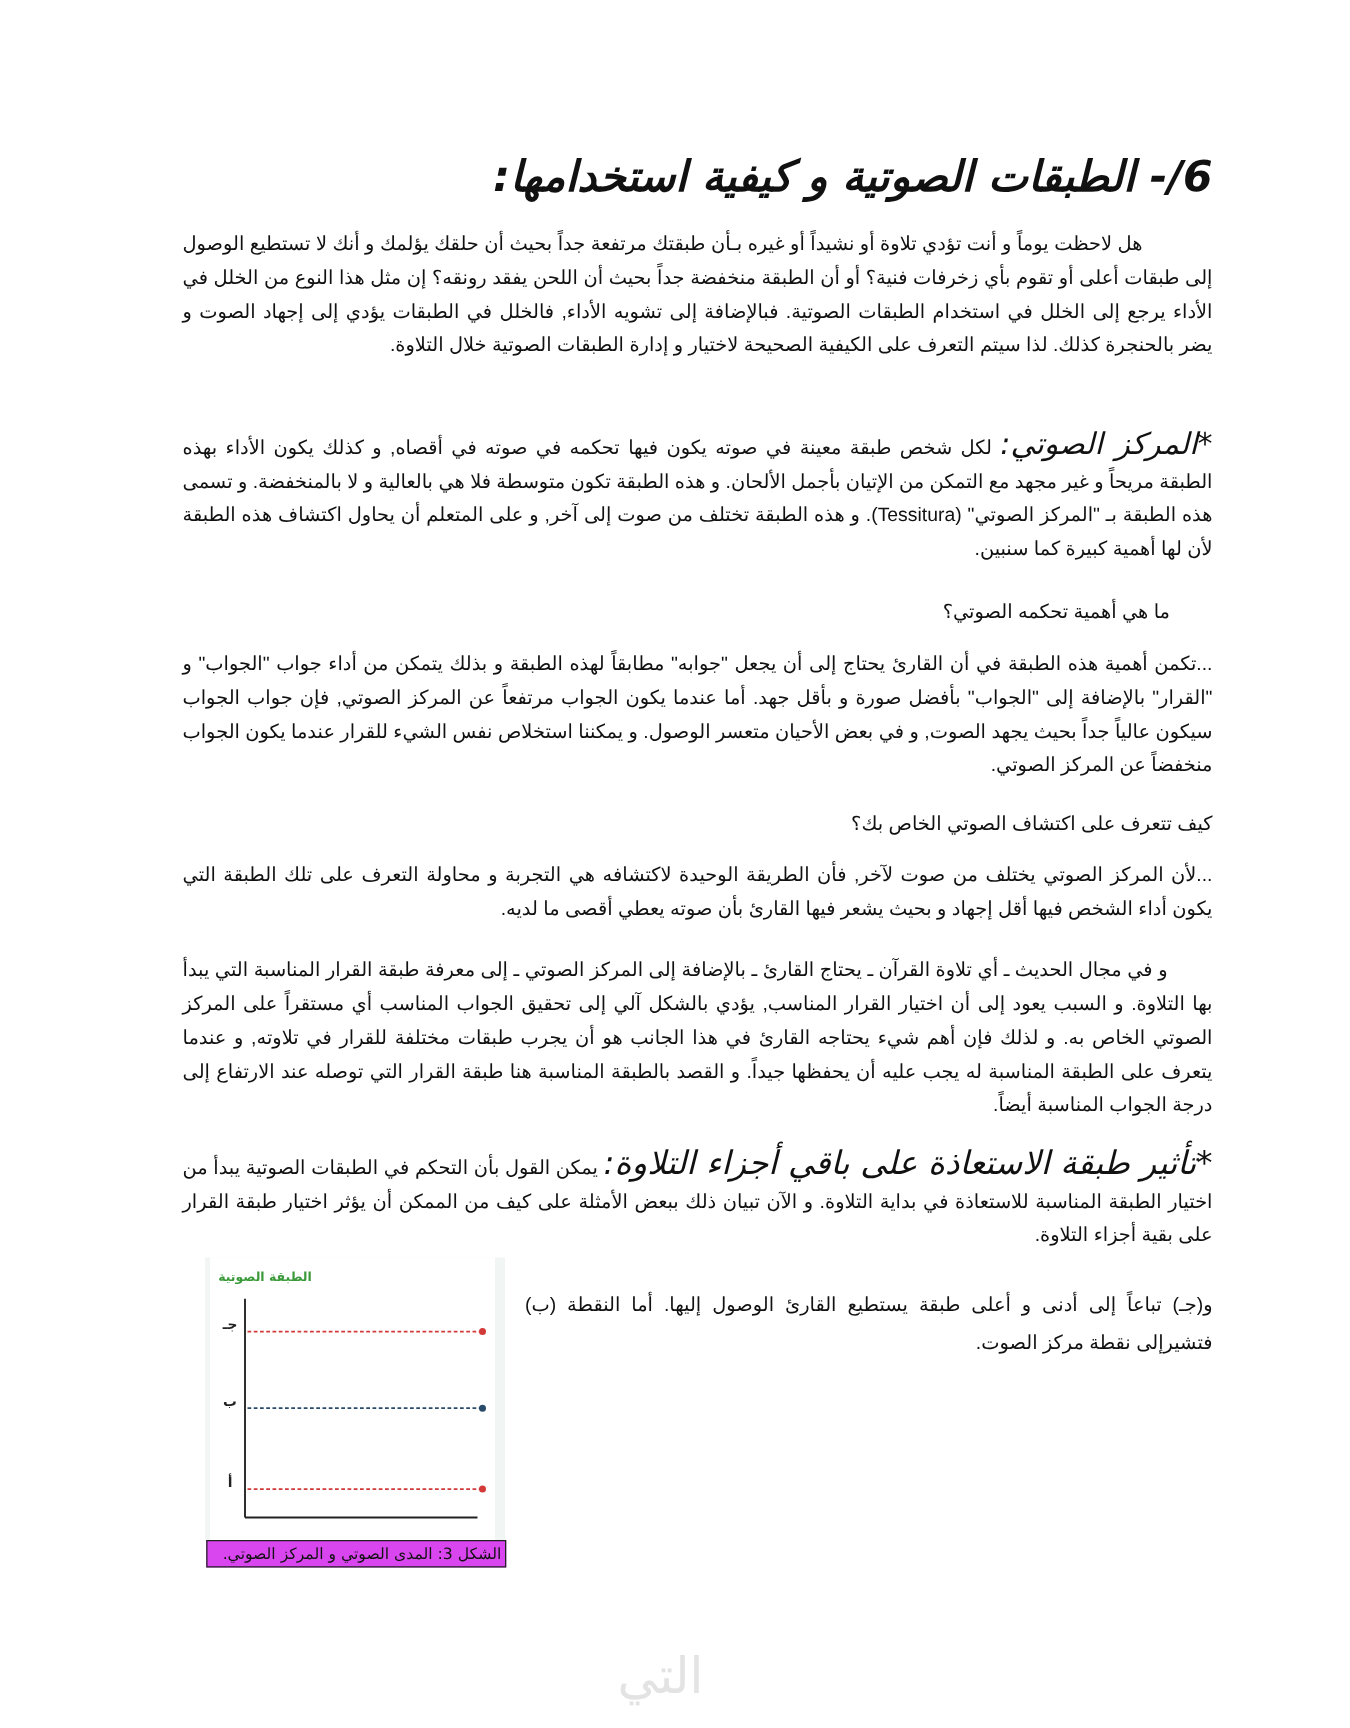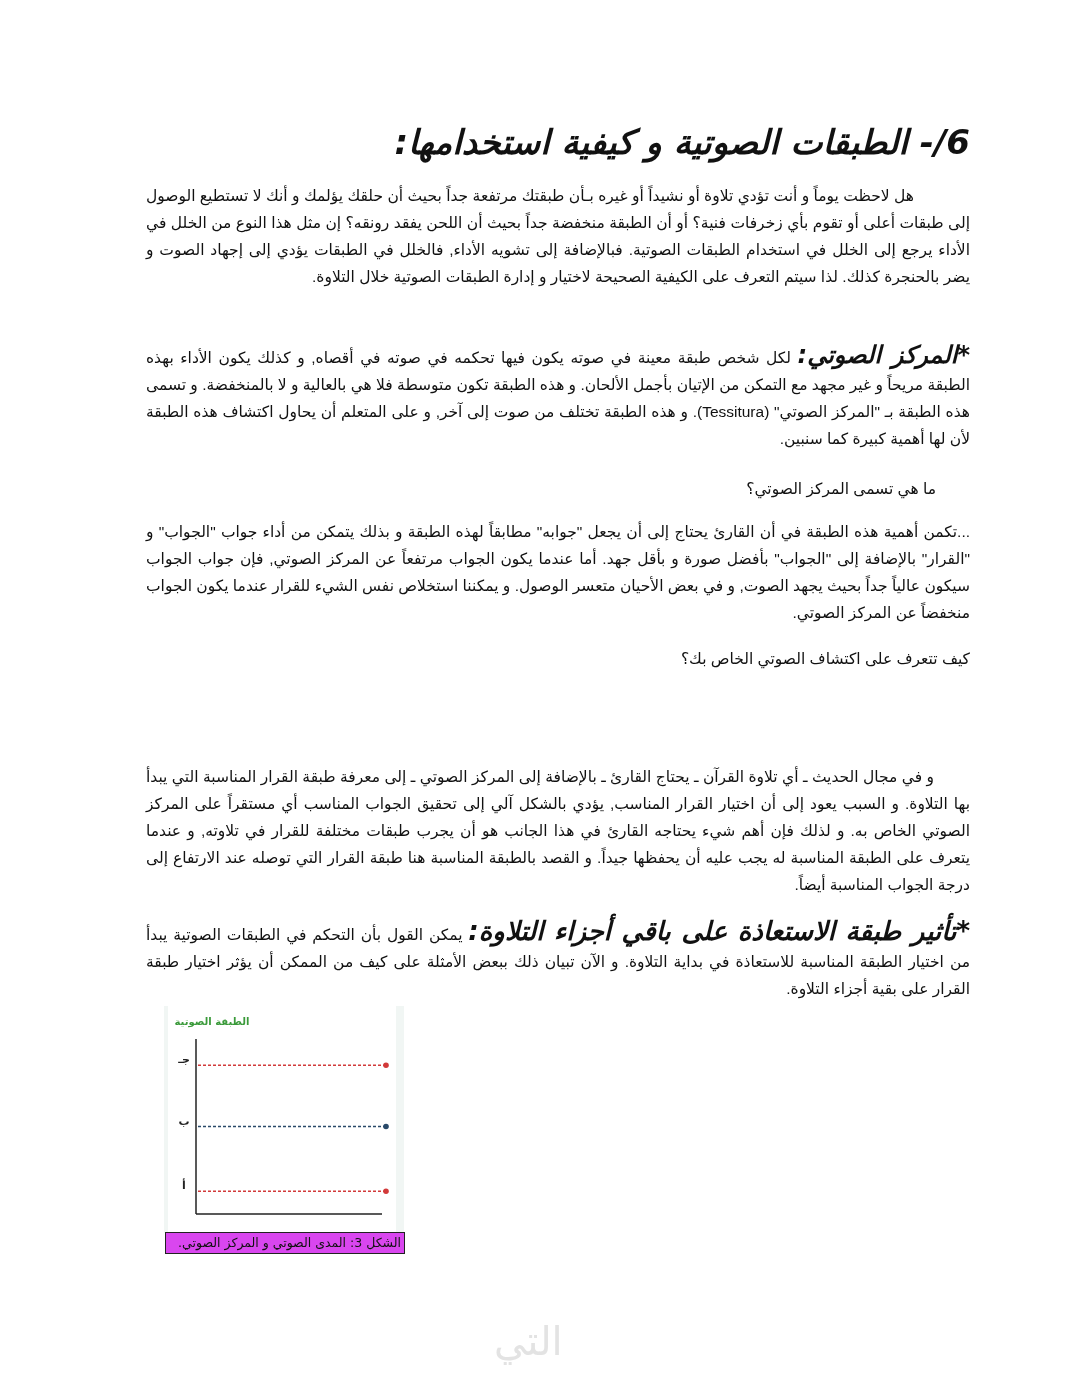--- a/index.html
+++ b/index.html
@@ -5,21 +5,21 @@
   html, body { margin: 0; padding: 0; background: #ffffff; }
   body { width: 1080px; height: 1382px; position: relative; overflow: hidden;
          font-family: "Liberation Sans", "DejaVu Sans", sans-serif; color: #111; }
   .page { position: absolute; left: 16px; top: 0; width: 1080px; height: 1186px; }
   .title { position: absolute; right: 126px; top: 112px; width: 700px;
            font-family: "DejaVu Sans", sans-serif; font-weight: bold; font-style: italic;
            font-size: 34px; line-height: 60px; direction: rtl; text-align: right; color: #111; }
   .para { position: absolute; left: 130px; width: 824px; font-size: 15.5px; line-height: 27px;
           direction: rtl; text-align: justify; text-align-last: right; }
   .p-intro { top: 182px; text-indent: 56px; }
-  .heading-inline { font-family: "DejaVu Sans", sans-serif; font-weight: bold; font-style: italic;
+  .heading-inline { font-family: "DejaVu Sans", sans-serif; font-weight: normal; font-style: italic;
                     font-size: 24px; }
   .p-center { top: 342px; }
   .q1 { position: absolute; right: 160px; top: 480px; font-size: 15.5px; direction: rtl; }
   .p-imp { top: 518px; }
   .q2 { position: absolute; right: 126px; top: 650px; font-size: 15.5px; direction: rtl; }
   .p-how { top: 687px; }
   .p-modern { top: 763px; text-indent: 36px; }
   .p-effect { top: 918px; }
   .p-effect .heading-inline { font-size: 26px; }
   .p-suppose { position: absolute; left: 404px; width: 550px; top: 1030px; font-size: 15.5px;
@@ -40,34 +40,36 @@
 <div class="page">
 
   <div class="title">6/- الطبقات الصوتية و كيفية استخدامها:</div>
 
   <p class="para p-intro" style="margin:0">هل لاحظت يوماً و أنت تؤدي تلاوة أو نشيداً أو غيره بـأن طبقتك مرتفعة جداً بحيث أن حلقك يؤلمك و أنك لا تستطيع الوصول إلى طبقات أعلى أو تقوم بأي زخرفات فنية؟ أو أن الطبقة منخفضة جداً بحيث أن اللحن يفقد رونقه؟ إن مثل هذا النوع من الخلل في الأداء يرجع إلى الخلل في استخدام الطبقات الصوتية. فبالإضافة إلى تشويه الأداء, فالخلل في الطبقات يؤدي إلى إجهاد الصوت و يضر بالحنجرة كذلك. لذا سيتم التعرف على الكيفية الصحيحة لاختيار و إدارة الطبقات الصوتية خلال التلاوة.</p>
 
   <p class="para p-center" style="margin:0">
     <span class="heading-inline">*المركز الصوتي:</span><span> لكل شخص طبقة معينة في صوته يكون فيها تحكمه في صوته في أقصاه, و كذلك يكون الأداء بهذه الطبقة مريحاً و غير مجهد مع التمكن من الإتيان بأجمل الألحان. و هذه الطبقة تكون متوسطة فلا هي بالعالية و لا بالمنخفضة. و تسمى هذه الطبقة بـ "المركز الصوتي" (Tessitura). و هذه الطبقة تختلف من صوت إلى آخر, و على المتعلم أن يحاول اكتشاف هذه الطبقة لأن لها أهمية كبيرة كما سنبين.</span>
   </p>
 
-  <div class="q1">ما هي تسمى المركز الصوتي؟</div>
+  <div class="q1">ما هي أهمية تحكمه الصوتي؟</div>
 
   <p class="para p-imp" style="margin:0">...تكمن أهمية هذه الطبقة في أن القارئ يحتاج إلى أن يجعل "جوابه" مطابقاً لهذه الطبقة و بذلك يتمكن من أداء جواب "الجواب" و "القرار" بالإضافة إلى "الجواب" بأفضل صورة و بأقل جهد. أما عندما يكون الجواب مرتفعاً عن المركز الصوتي, فإن جواب الجواب سيكون عالياً جداً بحيث يجهد الصوت, و في بعض الأحيان متعسر الوصول. و يمكننا استخلاص نفس الشيء للقرار عندما يكون الجواب منخفضاً عن المركز الصوتي.</p>
 
   <div class="q2">كيف تتعرف على اكتشاف الصوتي الخاص بك؟</div>
 
+  <p class="para p-how" style="margin:0">...لأن المركز الصوتي يختلف من صوت لآخر, فأن الطريقة الوحيدة لاكتشافه هي التجربة و محاولة التعرف على تلك الطبقة التي يكون أداء الشخص فيها أقل إجهاد و بحيث يشعر فيها القارئ بأن صوته يعطي أقصى ما لديه.</p>
 
   <p class="para p-modern" style="margin:0">و في مجال الحديث ـ أي تلاوة القرآن ـ يحتاج القارئ ـ بالإضافة إلى المركز الصوتي ـ إلى معرفة طبقة القرار المناسبة التي يبدأ بها التلاوة. و السبب يعود إلى أن اختيار القرار المناسب, يؤدي بالشكل آلي إلى تحقيق الجواب المناسب أي مستقراً على المركز الصوتي الخاص به. و لذلك فإن أهم شيء يحتاجه القارئ في هذا الجانب هو أن يجرب طبقات مختلفة للقرار في تلاوته, و عندما يتعرف على الطبقة المناسبة له يجب عليه أن يحفظها جيداً. و القصد بالطبقة المناسبة هنا طبقة القرار التي توصله عند الارتفاع إلى درجة الجواب المناسبة أيضاً.</p>
 
   <p class="para p-effect" style="margin:0">
     <span class="heading-inline">*تأثير طبقة الاستعاذة على باقي أجزاء التلاوة:</span><span> يمكن القول بأن التحكم في الطبقات الصوتية يبدأ من اختيار الطبقة المناسبة للاستعاذة في بداية التلاوة. و الآن تبيان ذلك  ببعض الأمثلة على كيف من الممكن أن يؤثر اختيار طبقة القرار على بقية أجزاء التلاوة.</span>
   </p>
 
   <div class="p-suppose">
+    <span>و(جـ) تباعاً إلى أدنى و أعلى طبقة يستطيع القارئ الوصول إليها. أما النقطة (ب) فتشيرإلى نقطة مركز الصوت.</span>
   </div>
 
   <div class="figure">
     <div class="fig-bg"></div>
     <div class="fig-inner"></div>
     <svg id="fig-svg" width="240" height="227" style="position:absolute;left:0;top:0">
       <text id="axis-title" x="48" y="19" text-anchor="middle" font-size="10" font-weight="bold" font-family="DejaVu Sans, sans-serif" direction="rtl" fill="#3a9a3a">الطبقة الصوتية</text>
       <line x1="32" y1="33" x2="32" y2="208" stroke="#222" stroke-width="1.5"></line>
       <line x1="32" y1="208" x2="218" y2="208" stroke="#222" stroke-width="1.5"></line>
       <g id="levels">

